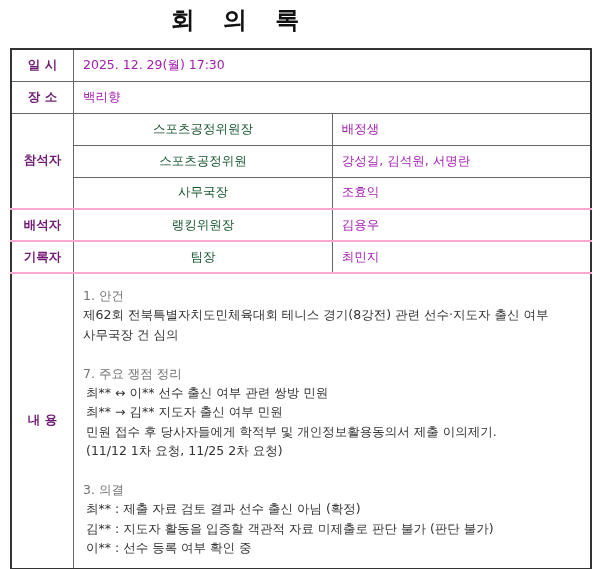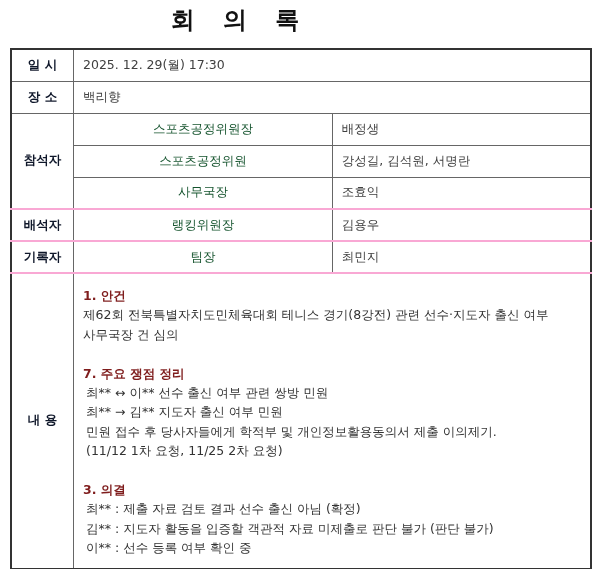--- a/index.html
+++ b/index.html
@@ -3,27 +3,27 @@
 <meta charset="utf-8">
 <style>
   html, body { margin:0; padding:0; background:#ffffff; }
   body { width:600px; height:569px; position:relative; overflow:hidden;
          font-family:"DejaVu Sans","Liberation Sans",sans-serif; color:#222; }
   .title { position:absolute; top:4px; left:0; width:480px; text-align:center;
            font-size:24px; font-weight:bold; letter-spacing:10px; color:#111; line-height:32px; }
   table.minutes { position:absolute; left:10px; top:48px; width:582px;
                   border-collapse:collapse; border:2px solid #333; table-layout:fixed; }
   table.minutes td { border:1px solid #666; font-size:12.5px; padding:0; vertical-align:middle; }
-  td.lbl { width:61px; text-align:center; font-weight:bold; color:#0f172a; }
+  td.lbl { width:61px; text-align:center; font-weight:bold; color:#701a75; }
   td.role { width:121px; text-align:center; color:#14532d; }
-  td.val { padding-left:9px !important; color:#404040; }
+  td.val { padding-left:9px !important; color:#a21caf; }
   tr.r { height:32px; }
   tr.thick td { border-top:2px solid #f9a8d4; }
   td.content { padding:12px 6px 10px 9px !important; vertical-align:top; line-height:19.4px; color:#333; }
-  .sec-h { font-weight:bold; color:#7f1d1d; }
+  .sec-h { font-weight:normal; color:#737373; }
   .gap { height:19.4px; }
   .ind { padding-left:3px; }
 </style>
 </head>
 <body>
 
 <div class="title">회 의 록</div>
 
 <table class="minutes">
   <tbody>

